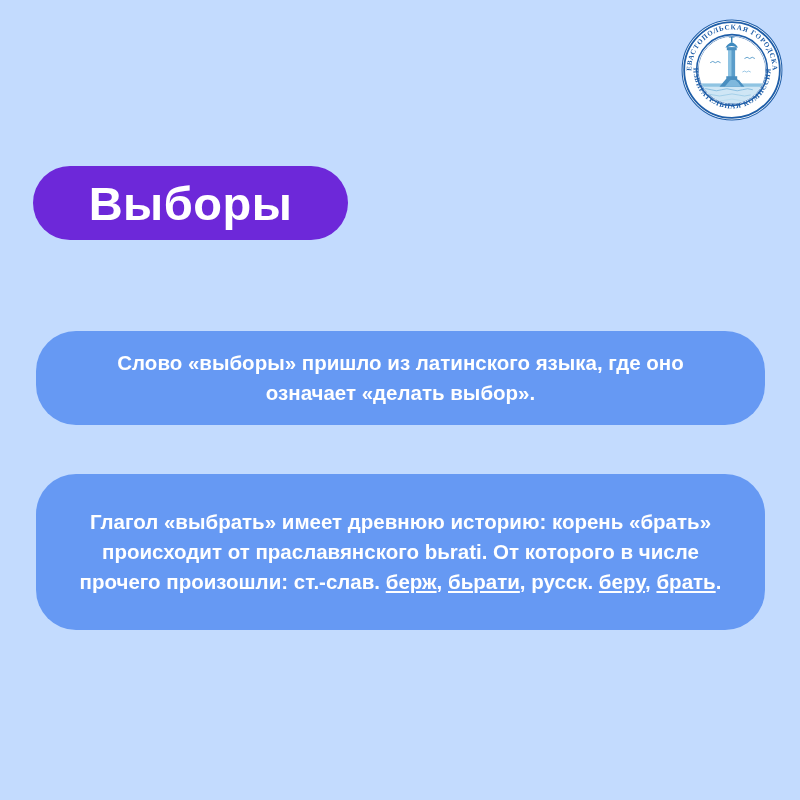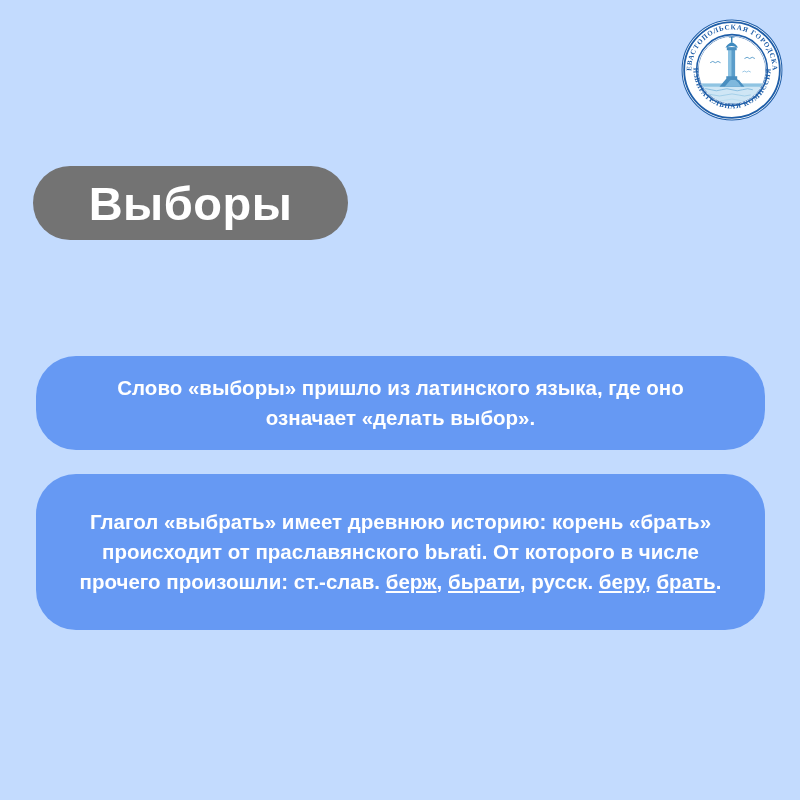--- a/index.html
+++ b/index.html
@@ -38,21 +38,21 @@
     height: 104px;
   }
 
   
   .title-pill {
     position: absolute;
     left: 33px;
     top: 166px;
     width: 315px;
     height: 74px;
-    background: #737373;
+    background: #6d28d9;
     border-radius: 37px;
     display: flex;
     align-items: center;
     justify-content: center;
     box-sizing: border-box;
   }
   .title-pill .title-text {
     color: #ffffff;
     font-size: 47px;
     font-weight: bold;
@@ -67,21 +67,21 @@
     left: 36px;
     width: 729px;
     background: #6699f3;
     border-radius: 40px;
     box-sizing: border-box;
     display: flex;
     align-items: center;
     justify-content: center;
     padding: 14px 34px;
   }
-  .card-1 { top: 331px; height: 94px; margin-top: 25px; }
+  .card-1 { top: 331px; height: 94px; }
   .card-2 { top: 474px; height: 156px; }
 
   .card-text {
     color: #ffffff;
     font-size: 20.5px;
     font-weight: bold;
     line-height: 1.47;
     text-align: center;
     width: 100%;
   }

